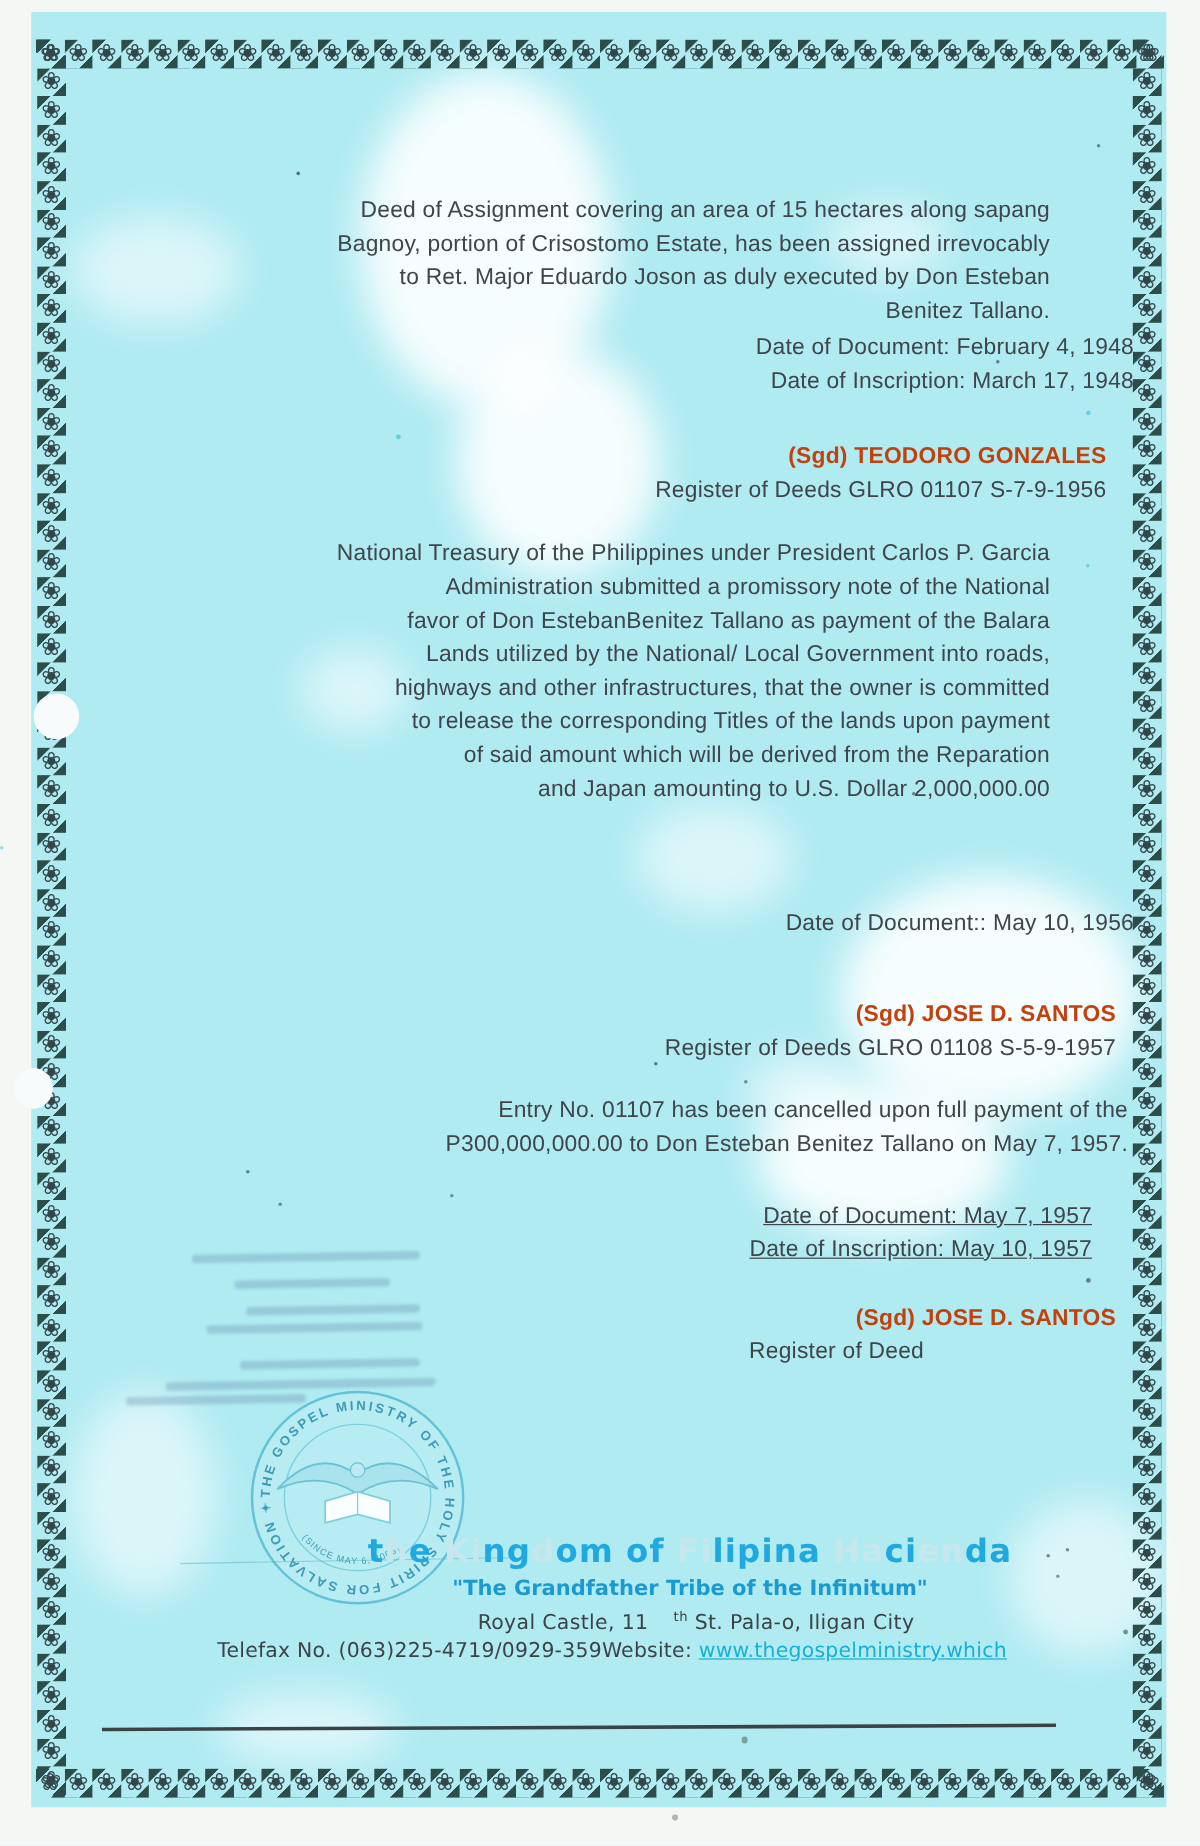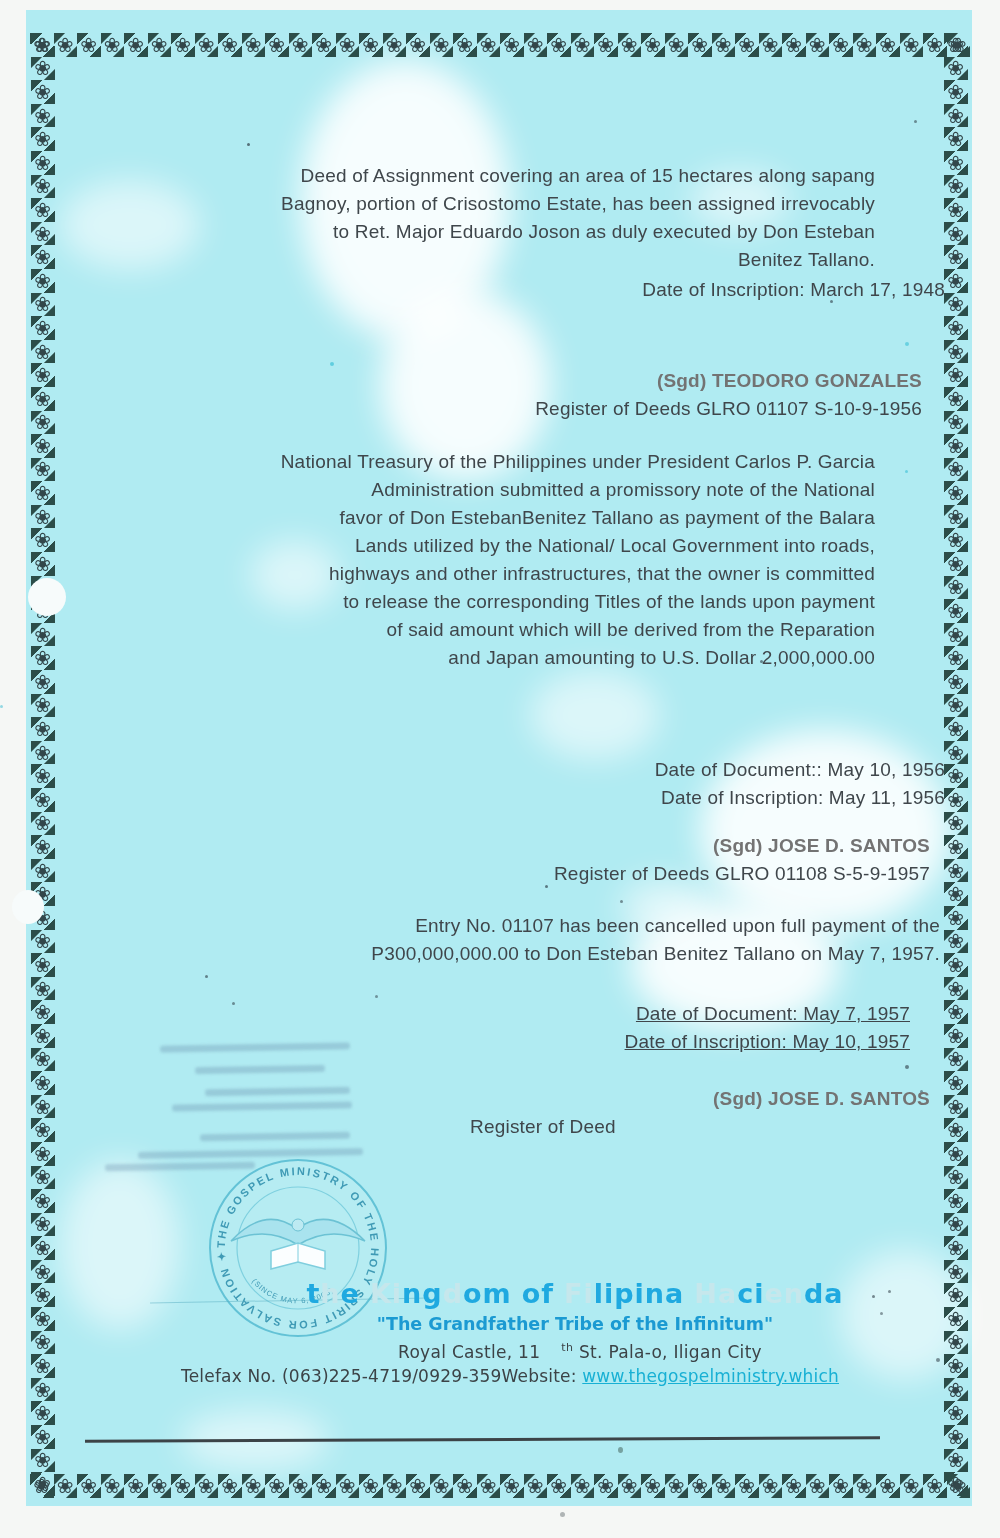--- a/index.html
+++ b/index.html
@@ -16,22 +16,22 @@
   
   .border-run{position:absolute;display:flex;}
   .border-run.v{flex-direction:column;}
   .tile{flex:0 0 auto;width:23.5px;height:23.6px;display:flex;align-items:center;justify-content:center;
         font-size:20px;line-height:1;color:#33474b;
         background:linear-gradient(135deg,#2c4d49 23%,transparent 24%),
                    linear-gradient(315deg,#2c4d49 23%,transparent 24%);}
   
   .blk{position:absolute;text-align:right;font-size:19px;line-height:28px;letter-spacing:.2px;}
   .blk div{white-space:pre-wrap;}
-  .sig-name{font-weight:bold;color:#737373;}
-  .left-align{text-align:left;}
+  .sig-name{font-weight:bold;color:#c2410c;}
+  .left-align{text-align:right;}
   .sign-line{position:absolute;height:3px;background:#3c4347;transform:rotate(-.25deg);}
   
   .org-title{position:absolute;font-size:27px;font-weight:bold;text-align:center;
              font-family:"DejaVu Sans", sans-serif;letter-spacing:1px;}
   .org-title .L{display:inline;}
   .org-title .b{color:#1fa9e0;}
   .org-title .f{color:#c6e7ec;}
   .org-title .sp{display:inline-block;width:10px;}
   .tagline{position:absolute;text-align:center;font-size:17.5px;font-weight:bold;color:#1b9ad2;
            font-family:"DejaVu Sans", sans-serif;}
@@ -309,41 +309,41 @@
   <div class="punch" style="left:28px;top:578px;width:38px;height:38px;"></div>
   <div class="punch" style="left:12px;top:890px;width:32px;height:34px;"></div>
 
   <div class="blk" style="left:185px;top:162px;width:690px;">
       <div>Deed of Assignment covering an area of 15 hectares along sapang</div>
       <div>Bagnoy, portion of Crisostomo Estate, has been assigned irrevocably</div>
       <div>to Ret. Major Eduardo Joson as duly executed by Don Esteban</div>
       <div>Benitez Tallano.</div>
     </div>
   <div class="blk" style="left:255px;top:276px;width:690px;">
+      <div>Date of Document: February 4, 1948</div>
       <div>Date of Inscription: March 17, 1948</div>
     </div>
 
   <div class="blk" style="left:232px;top:367px;width:690px;">
     <div class="sig-name">(Sgd) TEODORO GONZALES</div>
-    <div>Register of Deeds GLRO 01107 S-10-9-1956</div>
+    <div>Register of Deeds GLRO 01107 S-7-9-1956</div>
   </div>
 
   <div class="blk" style="left:175px;top:448px;width:700px;">
       <div>National Treasury of the Philippines under President Carlos P. Garcia</div>
       <div>Administration submitted a promissory note of the National</div>
       <div>favor of Don EstebanBenitez Tallano as payment of the Balara</div>
       <div>Lands utilized by the National/ Local Government into roads,</div>
       <div>highways and other infrastructures, that the owner is committed</div>
       <div>to release the corresponding Titles of the lands upon payment</div>
       <div>of said amount which will be derived from the Reparation</div>
       <div>and Japan amounting to U.S. Dollar 2,000,000.00</div>
     </div>
   <div class="blk" style="left:245px;top:756px;width:700px;">
       <div>Date of Document:: May 10, 1956</div>
-      <div>Date of Inscription: May 11, 1956</div>
     </div>
 
   <div class="blk" style="left:240px;top:832px;width:690px;">
     <div class="sig-name">(Sgd) JOSE D. SANTOS</div>
     <div>Register of Deeds GLRO 01108 S-5-9-1957</div>
   </div>
 
   <div class="blk" style="left:140px;top:912px;width:800px;">
       <div>Entry No. 01107 has been cancelled upon full payment of the</div>
       <div>P300,000,000.00 to Don Esteban Benitez Tallano on May 7, 1957.</div>

